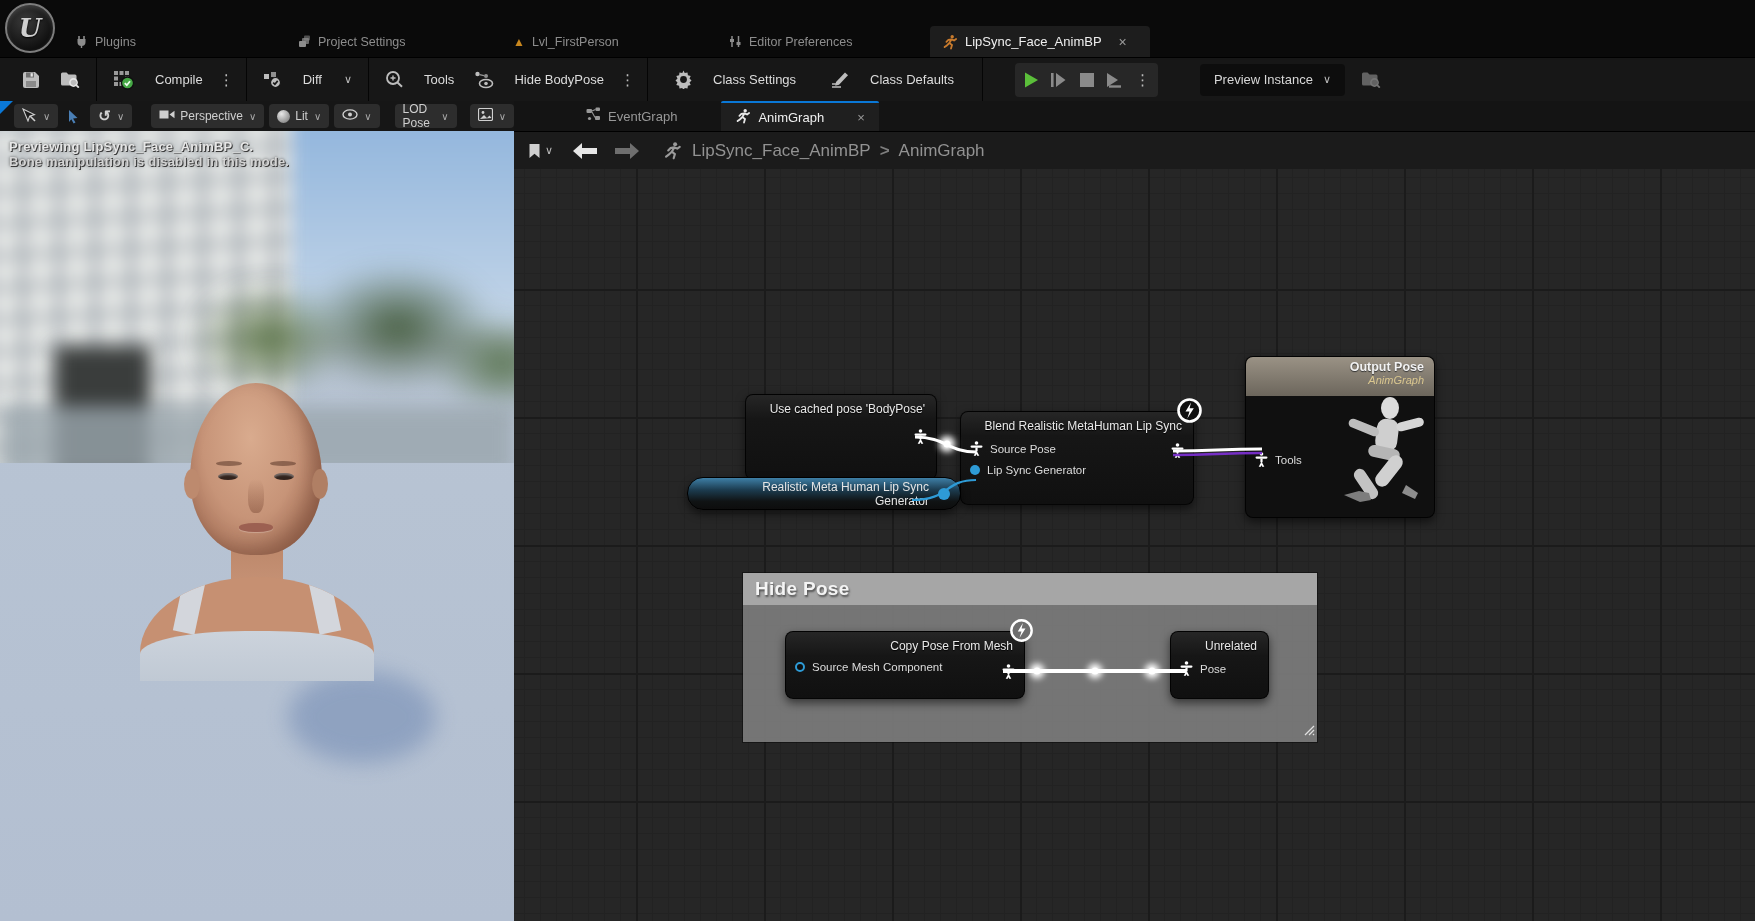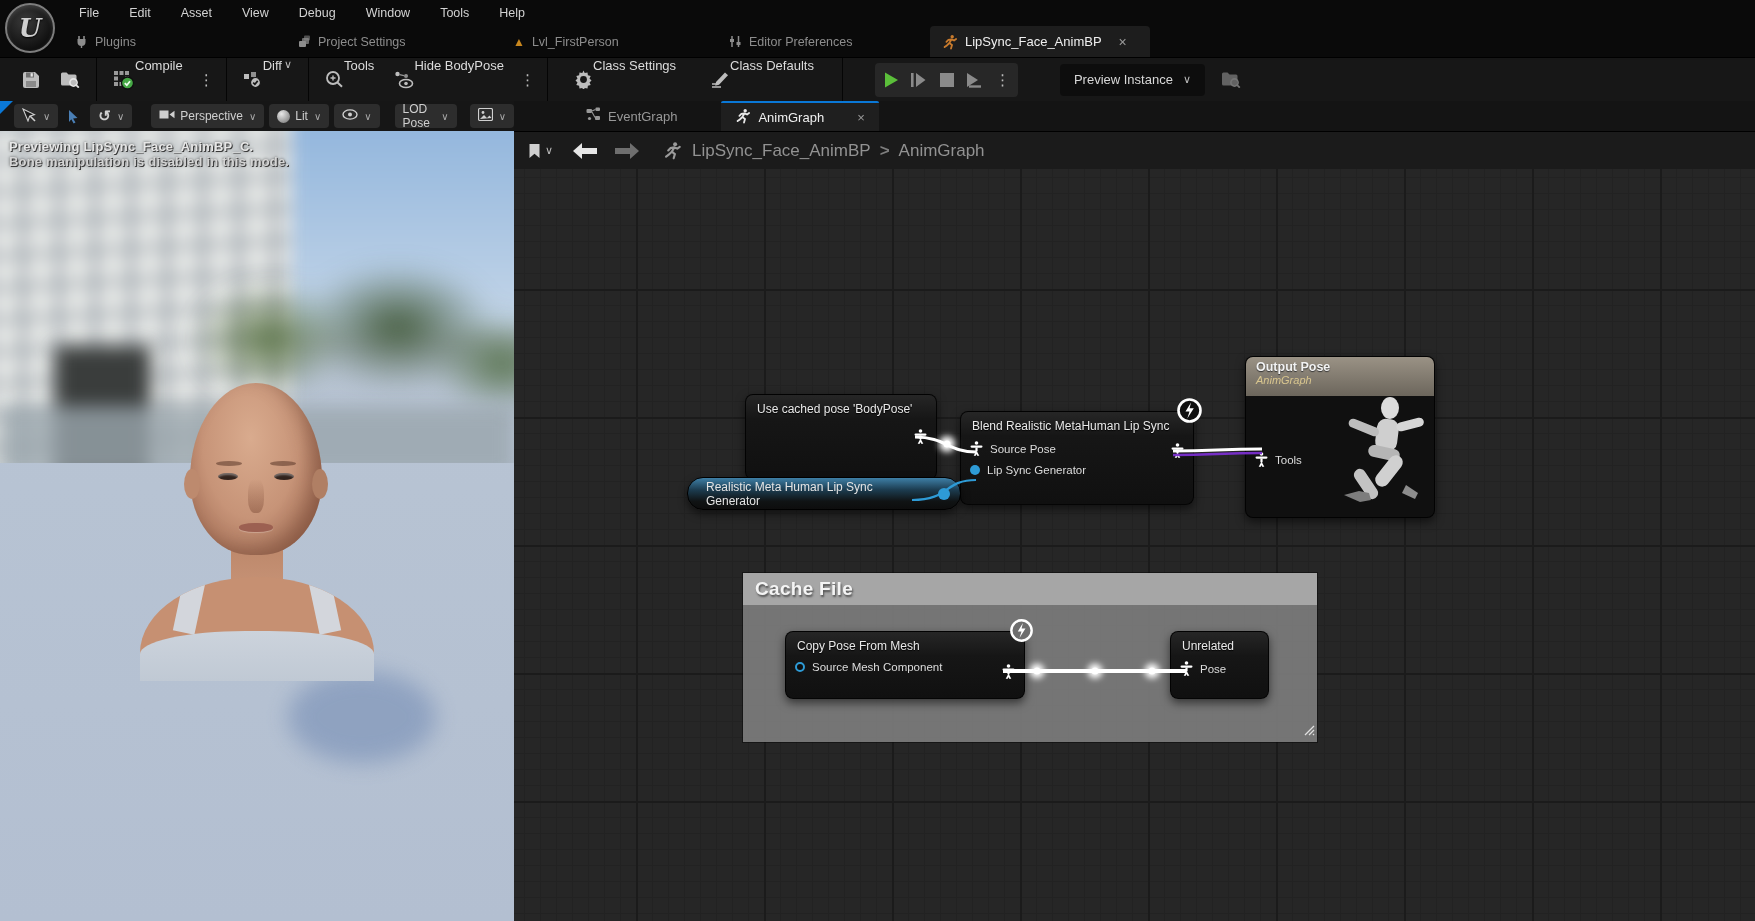--- a/index.html
+++ b/index.html
@@ -21,21 +21,21 @@
   .tab-strip{position:absolute;left:0;top:26px;width:100%;height:31px;background:#0a0a0a;}
   .dock-tab{position:absolute;top:0;height:31px;display:flex;align-items:center;gap:7px;font-size:12.5px;color:#8d8d8d;}
   .dock-tab .ticon{display:flex;align-items:center;}
   .dock-tab.active{background:#1d1d1d;border-radius:4px 4px 0 0;color:#efefef;font-size:13px;padding:0 12px;}
   .dock-tab.active .close{color:#9a9a9a;font-size:14px;margin-left:10px;}
 
   
   .toolbar{position:absolute;left:0;top:57px;width:100%;height:43px;background:#171717;border-top:1px solid #000;
     display:flex;align-items:center;}
   .tb-sep{width:1px;height:43px;background:#050505;margin:0 6px;flex:0 0 auto;}
-  .tb-btn{display:flex;gap:0;padding:0 10px;height:43px;font-size:13px;color:#dcdcdc;cursor:default;}
+  .tb-btn{display:flex;align-items:center;gap:20px;padding:0 10px;height:43px;font-size:13px;color:#dcdcdc;cursor:default;}
   .tb-icon{display:flex;align-items:center;justify-content:center;}
   .kebab{color:#bdbdbd;font-size:15px;padding:0 6px;line-height:43px;}
   .chev{color:#bdbdbd;font-size:11px;margin-left:2px;}
   .play-cluster{display:flex;align-items:center;background:#272727;border-radius:4px;height:34px;margin-left:26px;padding:0 2px;}
   .play-cluster .pc-btn{width:28px;height:34px;display:flex;align-items:center;justify-content:center;}
   .preview-pill{display:flex;align-items:center;gap:8px;background:#0d0d0d;border-radius:4px;height:32px;
     padding:0 14px;margin-left:42px;font-size:13px;color:#d8d8d8;}
   .dim{opacity:.45;}
 
   
@@ -83,21 +83,21 @@
   .shirt{position:absolute;left:0;bottom:0;width:100%;height:50px;background:linear-gradient(180deg,#ccd3dc,#c0c9d4);
     border-radius:45% 45% 0 0/46% 46% 0 0;}
   .shadow-blob{position:absolute;left:288px;top:540px;width:148px;height:92px;border-radius:50%;
     background:#8b9fbf;filter:blur(11px);opacity:.9;}
   .vp-overlay{position:absolute;left:9px;top:8px;z-index:4;font-size:13px;font-weight:bold;letter-spacing:.2px;}
   .vp-overlay div{text-shadow:1px 1px 0 #3a3a3a,0 0 3px rgba(0,0,0,.6);}
   .ovl1{color:#e6e6e6;}
   .ovl2{color:#d4d4d4;}
 
   
-  .graph-panel{position:absolute;left:514px;top:101px;width:1241px;height:820px;background:#d946ef;}
+  .graph-panel{position:absolute;left:514px;top:101px;width:1241px;height:820px;background:#d946ef;text-align:right;}
   .graph-tabs{height:30px;display:flex;align-items:flex-end;background:#141414;}
   .gtab{display:flex;align-items:center;gap:7px;height:30px;padding:0 14px;font-size:13px;color:#989898;}
   .gtab.first{margin-left:58px;}
   .gtab.active{background:#1f1f1f;border-top:2px solid #0a78d7;height:28px;color:#efefef;margin-left:30px;border-radius:2px 2px 0 0;}
   .gtab .close{font-size:13px;color:#9a9a9a;margin-left:26px;}
   .crumb-bar{height:37px;background:#1b1b1b;display:flex;align-items:center;gap:10px;padding-left:14px;border-top:1px solid #000;}
   .crumb-bar .nav{display:flex;align-items:center;}
   .crumb-text{font-size:17px;color:#929292;display:flex;align-items:center;gap:9px;}
   .crumb-sep{font-weight:bold;color:#7e7e7e;}
 
@@ -142,30 +142,20 @@
 </style>
 </head>
 <body>
 
 <div id="app">
 
   <div class="menu-bar">
     <div class="ue-logo">
         <span>U</span>
       </div>
-    <div class="menu-items">
-      <div class="menu-item">File</div>
-      <div class="menu-item">Edit</div>
-      <div class="menu-item">Asset</div>
-      <div class="menu-item">View</div>
-      <div class="menu-item">Debug</div>
-      <div class="menu-item">Window</div>
-      <div class="menu-item">Tools</div>
-      <div class="menu-item">Help</div>
-    </div>
   </div>
 
   <div class="tab-strip">
     <div class="dock-tab" style="left:75px">
       <span class="ticon">
         <svg width="13" height="13" viewBox="0 0 13 13">
             <path d="M4 1v3M9 1v3" stroke="#8d8d8d" stroke-width="1.6"></path>
             <path d="M2.5 4h8v3a4 4 0 0 1-8 0z" fill="#8d8d8d"></path>
             <rect x="5.8" y="10" width="1.4" height="3" fill="#8d8d8d"></rect>
           </svg>
@@ -491,21 +481,21 @@
         <span>LipSync_Face_AnimBP</span>
         <span class="crumb-sep">&gt;</span>
         <span>AnimGraph</span>
       </span>
     </div>
 
     <div class="canvas">
 
       <div class="comment-box" style="left:228px;top:403px;width:574px;height:169px">
         <div class="comment-title">
-          <span>Cache File</span>
+          <span>Hide Pose</span>
         </div>
         <div class="comment-body"></div>
         <span class="resize-grip">
           <svg width="11" height="11" viewBox="0 0 11 11" stroke="#e0e0e0" stroke-width="1.3">
               <path d="M10 1 L1 10 M10 5 L5 10 M10 9 L9 10"></path>
             </svg>
         </span>
       </div>
 
       <div class="gnode" style="left:231px;top:225px;width:190px;height:84px">

